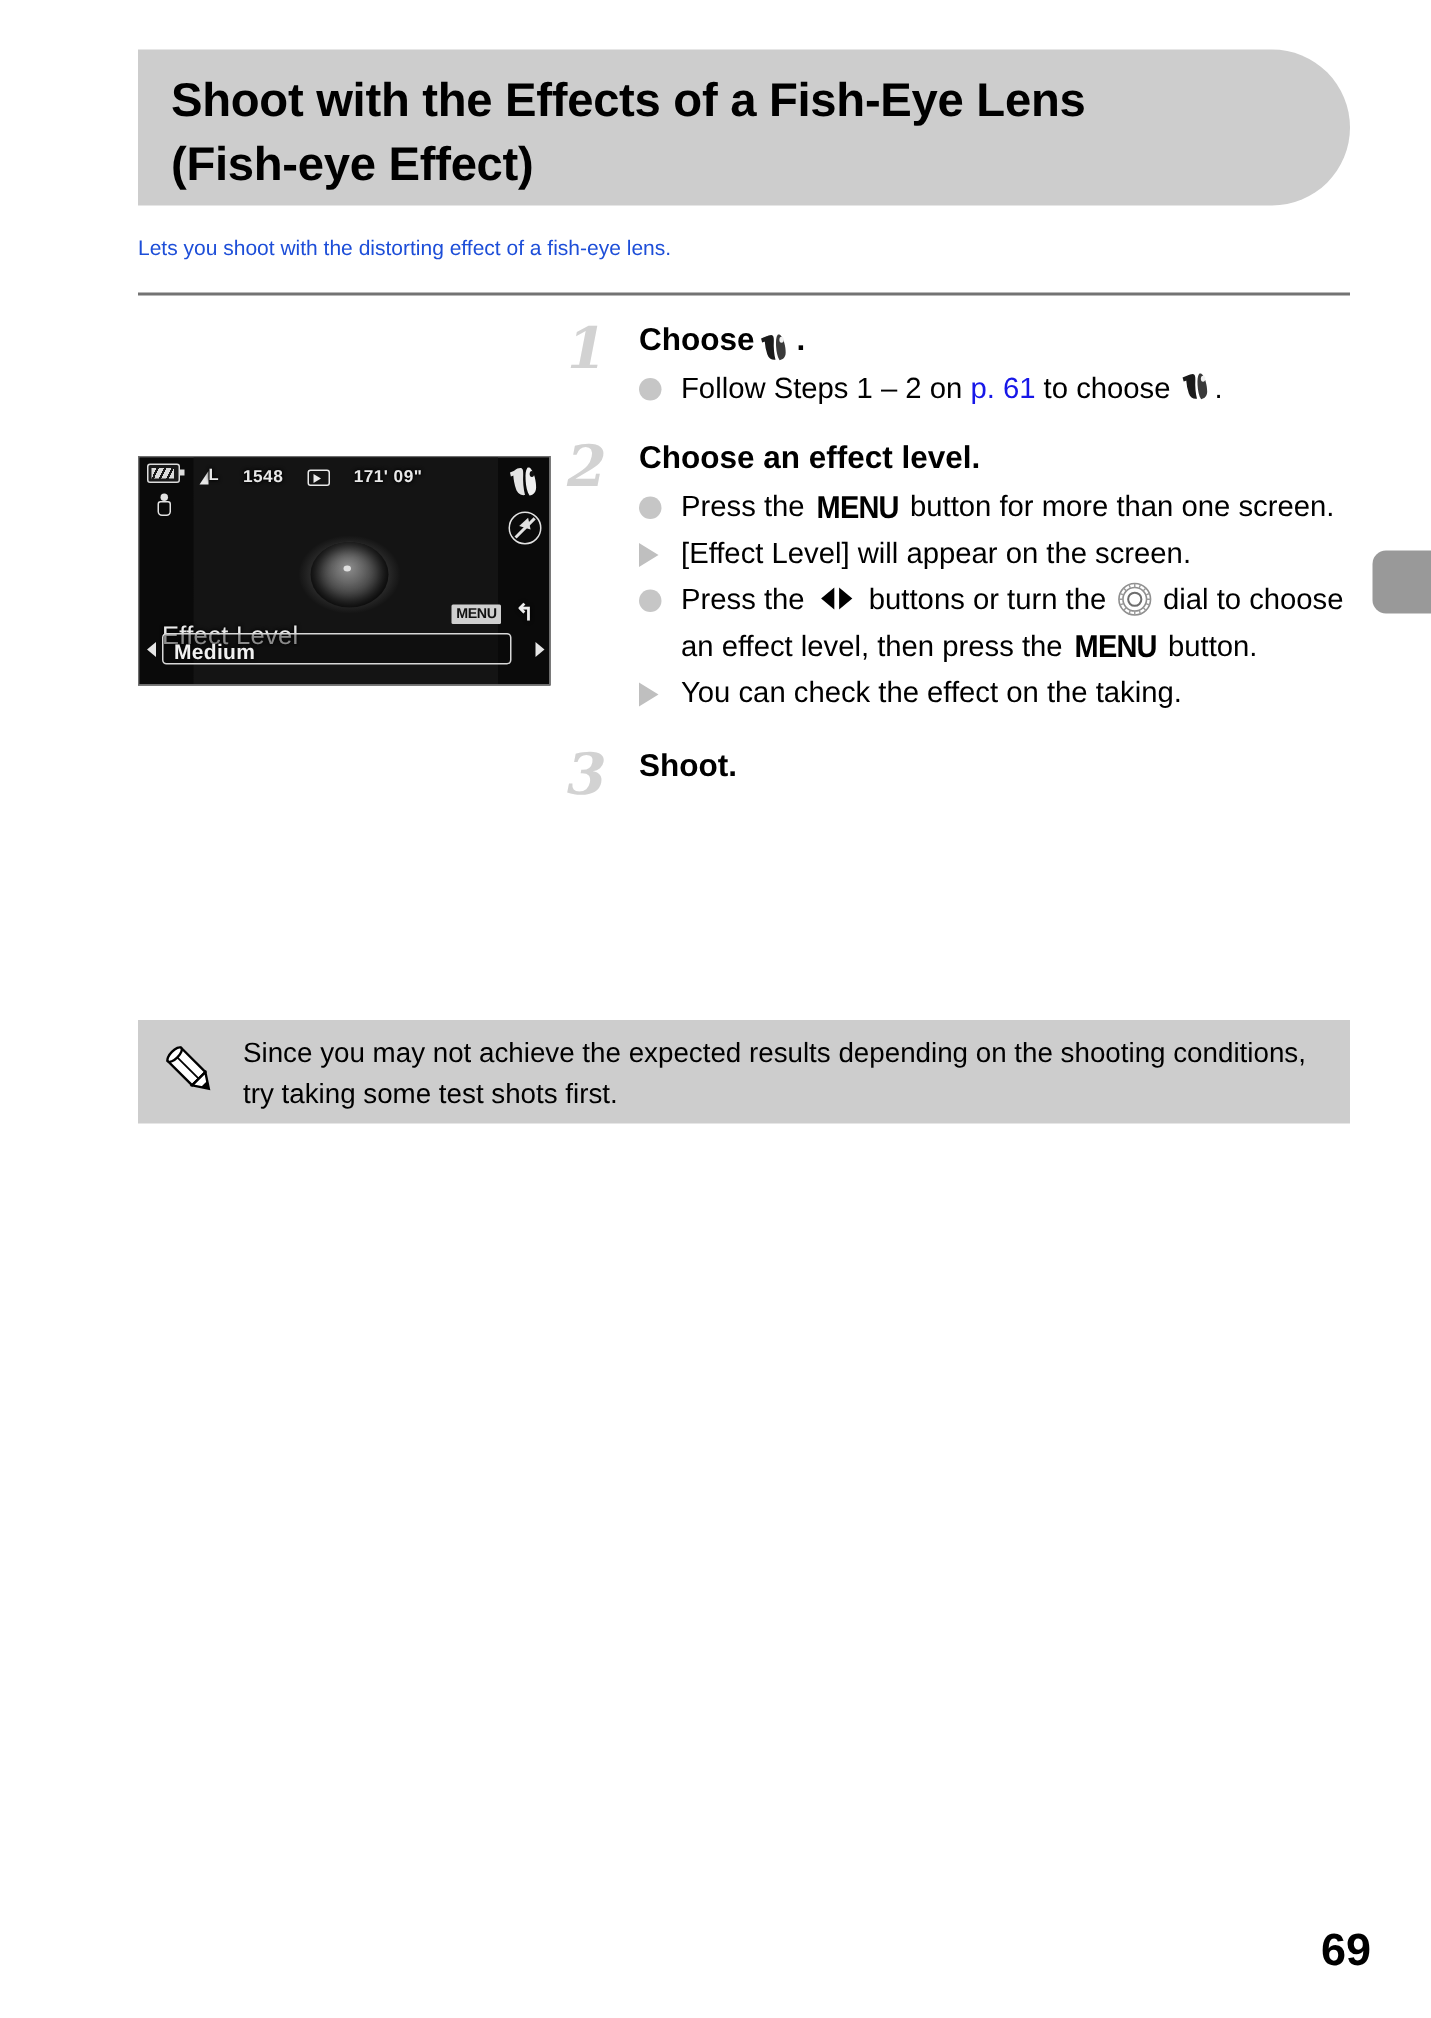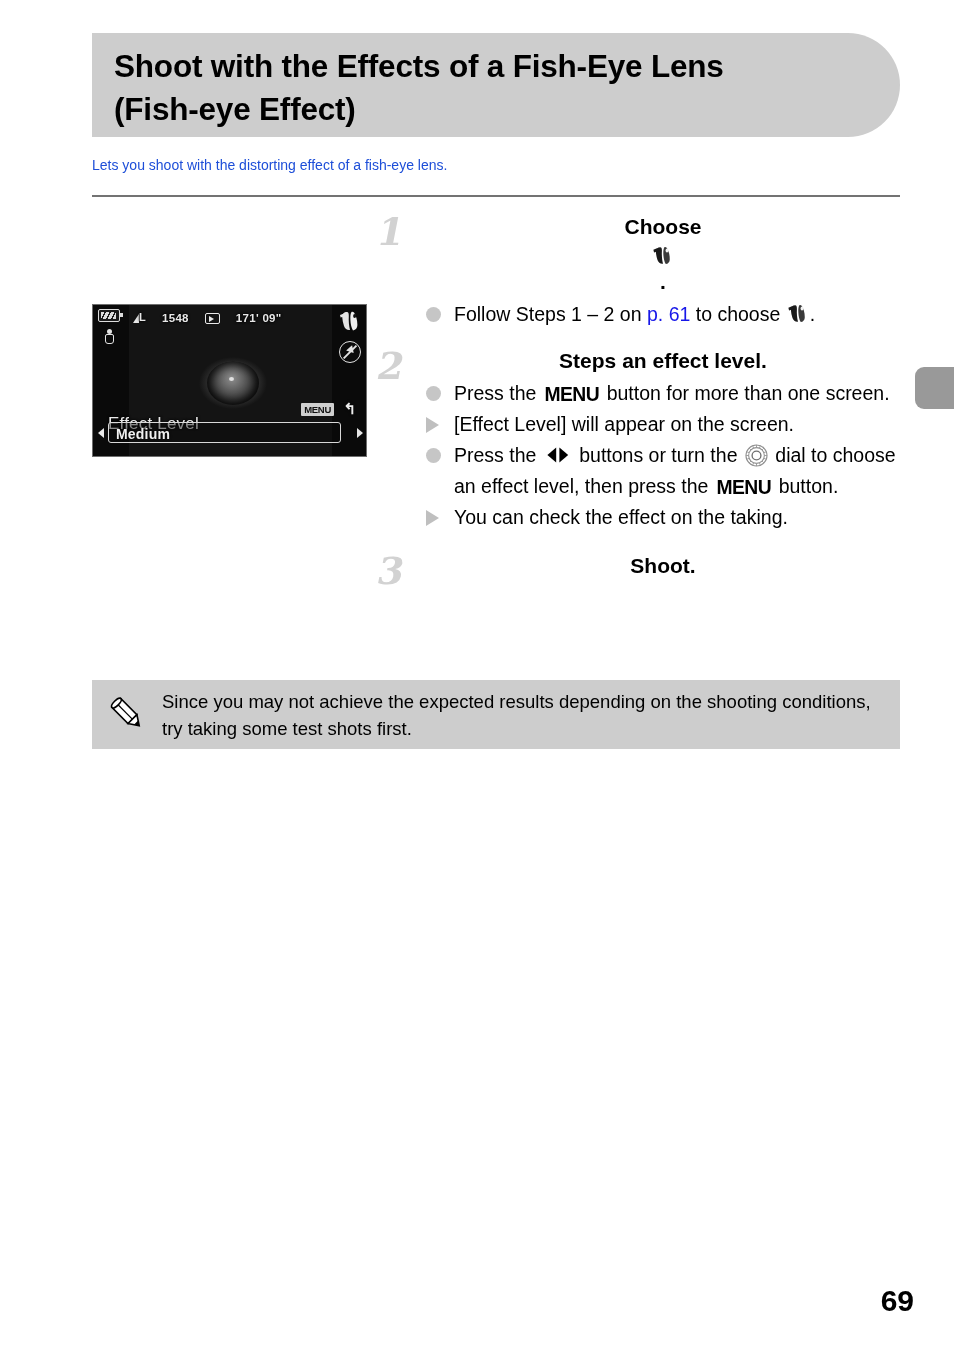--- a/index.html
+++ b/index.html
@@ -337,23 +337,22 @@
     line-height: 40px;
     color: #d2d2d2;
     text-align: left;
   }
   .step-body { margin-left: 48px; }
   .step-title {
     font-size: 21px;
     font-weight: bold;
     line-height: 30px;
     display: flex;
-    align-items: center;
+    align-items: flex-end;
     gap: 2px;
-    flex-direction: column;
   }
   .bullets { margin-top: 2px; }
   .bline {
     display: flex;
     align-items: flex-start;
     font-size: 19.5px;
     line-height: 31px;
     margin-bottom: 0px;
   }
   .bline .mark {
@@ -527,21 +526,21 @@
                 </svg></span><span>.</span></span>
         </div>
       </div>
     </div>
   </div>
 
   <div class="step" style="margin-bottom:18px;">
     <div class="step-num">2</div>
     <div class="step-body">
       <div class="step-title">
-        <span>Steps an effect level.</span>
+        <span>Choose an effect level.</span>
       </div>
       <div class="bullets">
 
         <div class="bline">
           <span class="mark">
               <span class="dot"></span>
             </span>
           <span class="btxt"><span>Press the </span><span class="menu-word">MENU</span><span> button for more than one screen.</span></span>
         </div>
 

